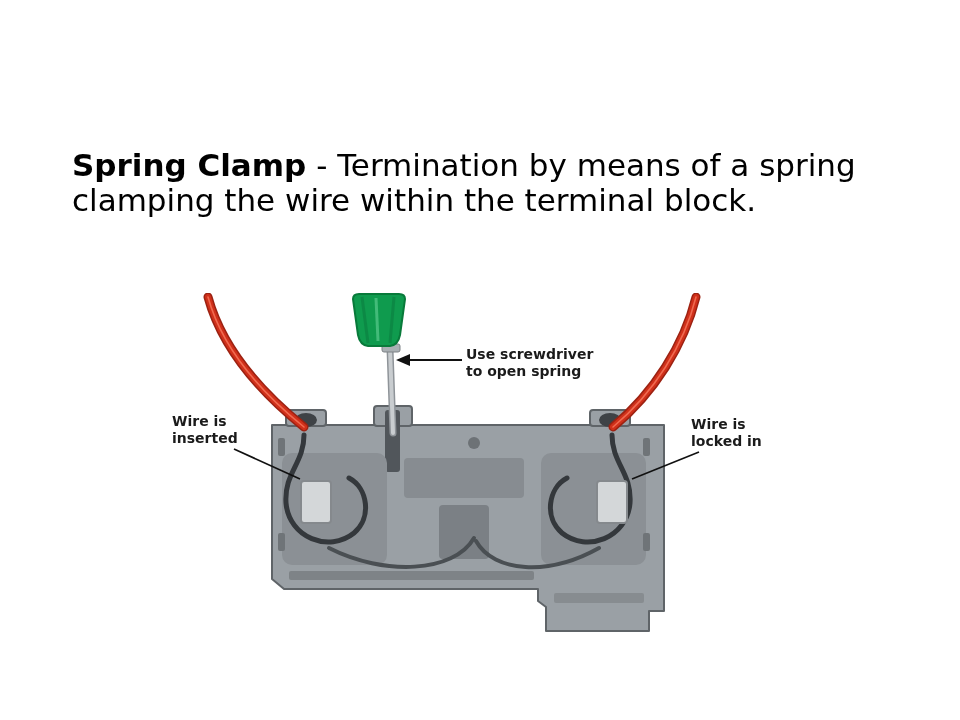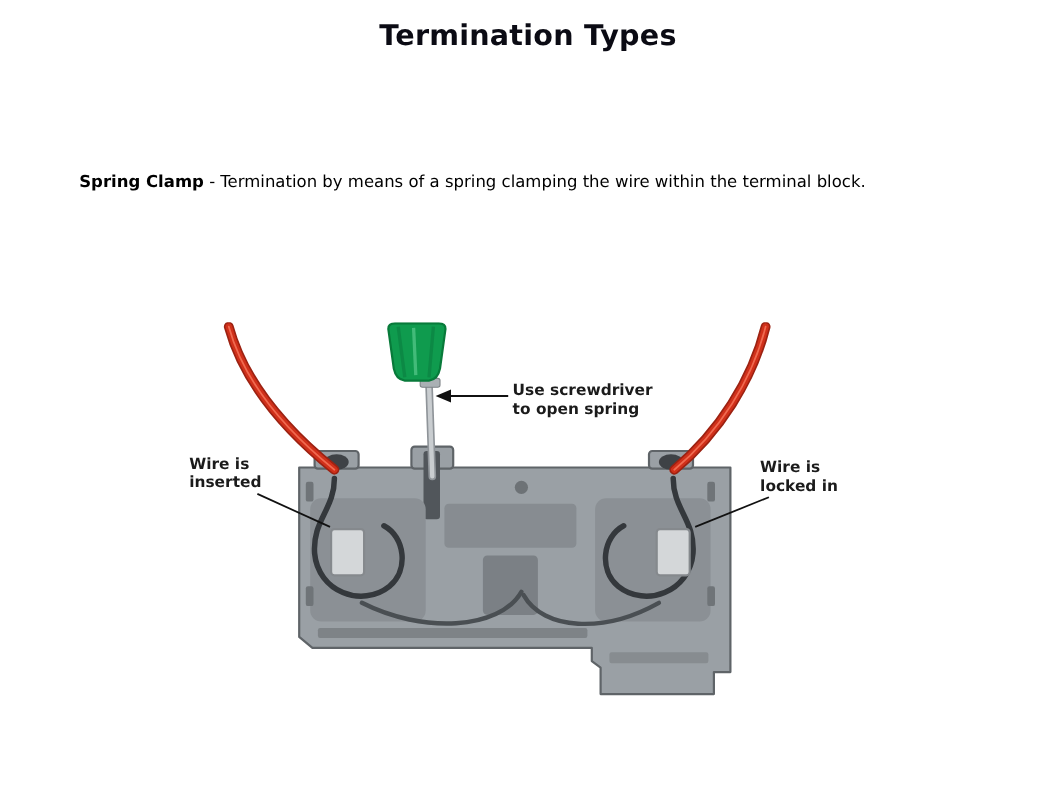--- a/index.html
+++ b/index.html
@@ -6,36 +6,35 @@
   html,body { width:960px; height:720px; background:#ffffff; }
   body { font-family:"DejaVu Sans", sans-serif; color:#000; }
   .slide { position:relative; width:960px; height:720px; background:#fff; overflow:hidden; }
   .slide-title {
     position:absolute; top:18px; left:0; width:100%;
     text-align:center; font-size:26px; font-weight:bold;
     color:#0b0b14; letter-spacing:0.2px;
   }
   .definition {
     position:absolute; left:72px; top:148px; width:790px;
-    font-size:15px; line-height:35px; color:#000;
+    font-size:31px; line-height:35px; color:#000;
   }
   .definition strong { font-weight:bold; }
   .figure { position:absolute; left:154px; top:293px; width:620px; height:352px; }
   .figure svg { display:block; }
   .figure text {
     font-family:"DejaVu Sans", sans-serif;
     font-weight:bold; font-size:14px; fill:#1b1b1b;
   }
 </style>
 </head>
 <body>
 
 <div class="slide">
 
-  <h1 class="slide-title">Termination Types</h1>
 
   <p class="definition"><strong>Spring Clamp</strong><span> - Termination by means of a spring clamping the wire within the terminal block.</span></p>
 
   <div class="figure">
     <svg viewBox="0 0 620 352" width="620" height="352">
 
       <path d="M118,132 L510,132 L510,318 L495,318 L495,338 L392,338 L392,314 L384,308 L384,296 L130,296 L118,286 Z" stroke="#5f6468" stroke-width="2" stroke-linejoin="round" fill="#9aa0a5"></path>
 
       <rect x="132" y="117" width="40" height="16" rx="3" fill="#9aa0a5" stroke="#5f6468" stroke-width="2"></rect>
       <rect x="220" y="113" width="38" height="20" rx="3" fill="#9aa0a5" stroke="#5f6468" stroke-width="2"></rect>

